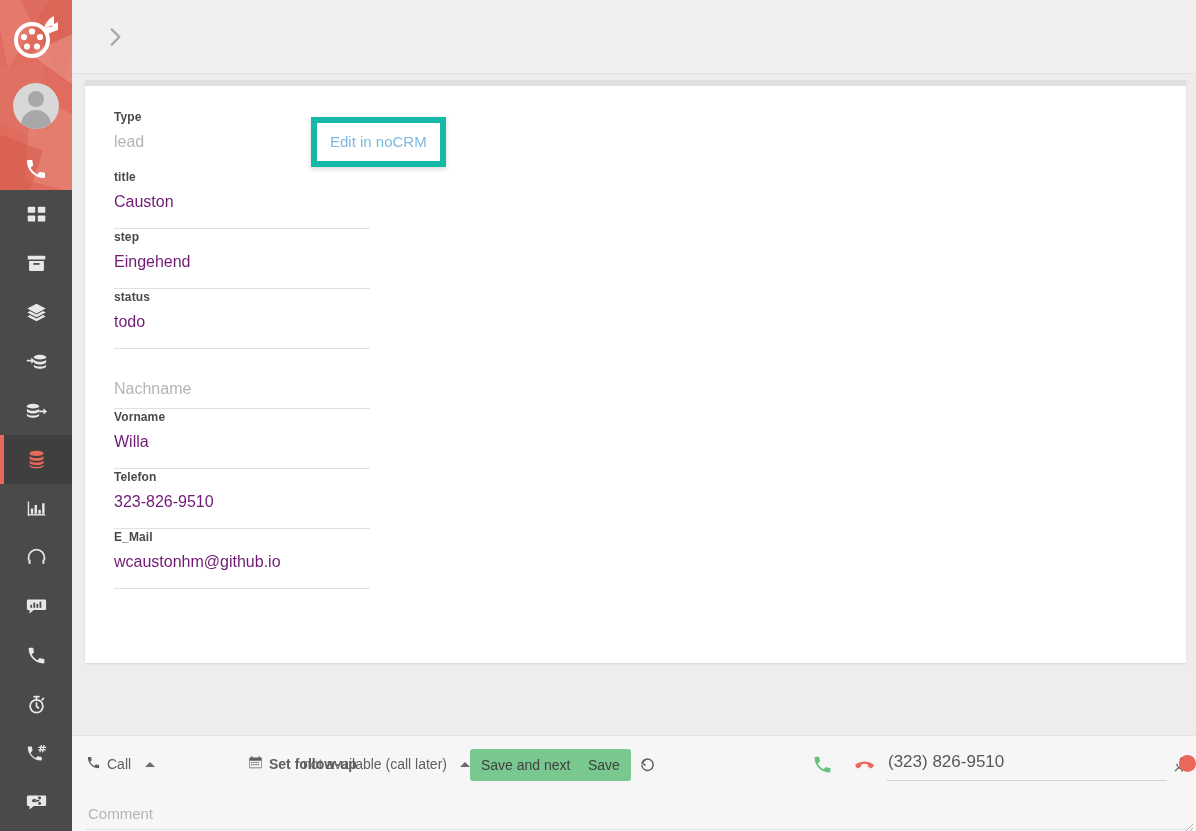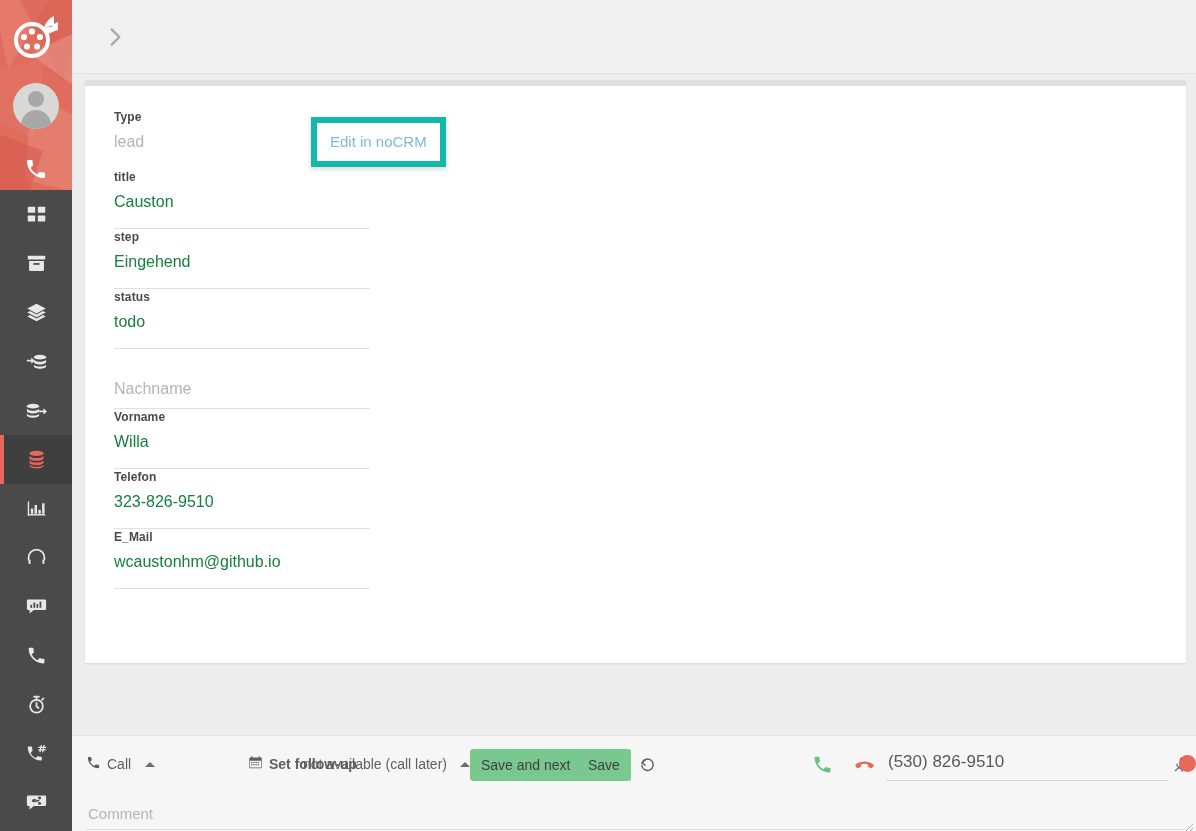--- a/index.html
+++ b/index.html
@@ -83,21 +83,21 @@
     position: absolute; left: 0; top: 0; width: 1101px; height: 6px; background: #e0e0e0;
   }
   .form { position: absolute; left: 29px; top: 29px; width: 275px; }
 
   .field { position: relative; height: 60px; }
   .field .lbl {
     font-size: 12px; font-weight: bold; color: #4a4a4a;
     letter-spacing: .1px; line-height: 14px; padding-top: 1px;
   }
   .field .val {
-    font-size: 16px; color: #15803d; line-height: 22px; padding-top: 7px;
+    font-size: 16px; color: #701a75; line-height: 22px; padding-top: 7px;
     white-space: nowrap; overflow: hidden;
   }
   .field .val.placeholder { color: #b4b4b4; }
   .field.empty { padding-top: 22px; height: 60px; }
   .field .rule {
     position: absolute; left: 0; bottom: 0; width: 256px; height: 1px; background: #e0e0e0;
   }
 
   
   .crm-popup {
@@ -466,17 +466,17 @@
       <span class="resize-grip">
         <svg viewBox="0 0 12 12" width="12" height="12" stroke="#b0b0b0" stroke-width="1">
           <line x1="11" y1="3" x2="3" y2="11"></line>
             <line x1="11" y1="7" x2="7" y2="11"></line>
         </svg>
       </span>
     </div>
   </div>
 
   <div class="phone-number-field">
-    <div class="num">(530) 826-9510</div>
+    <div class="num">(323) 826-9510</div>
   </div>
   <div class="rec-dot"></div>
 
 </div>
 
 </body></html>

